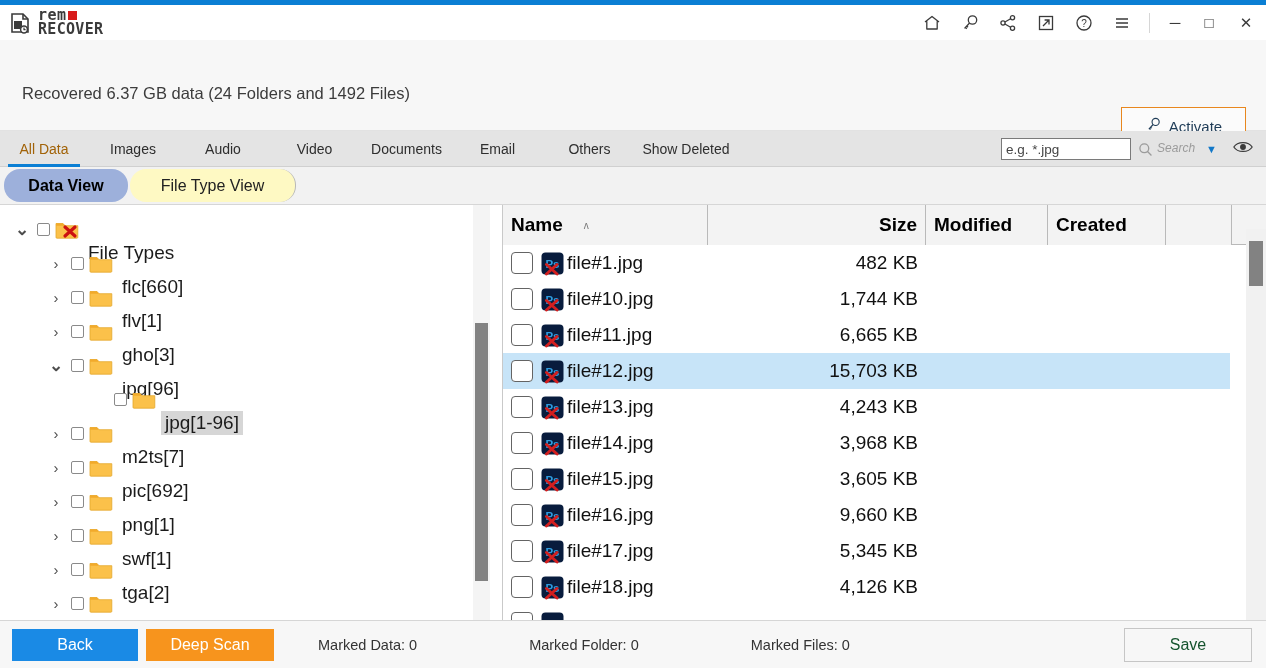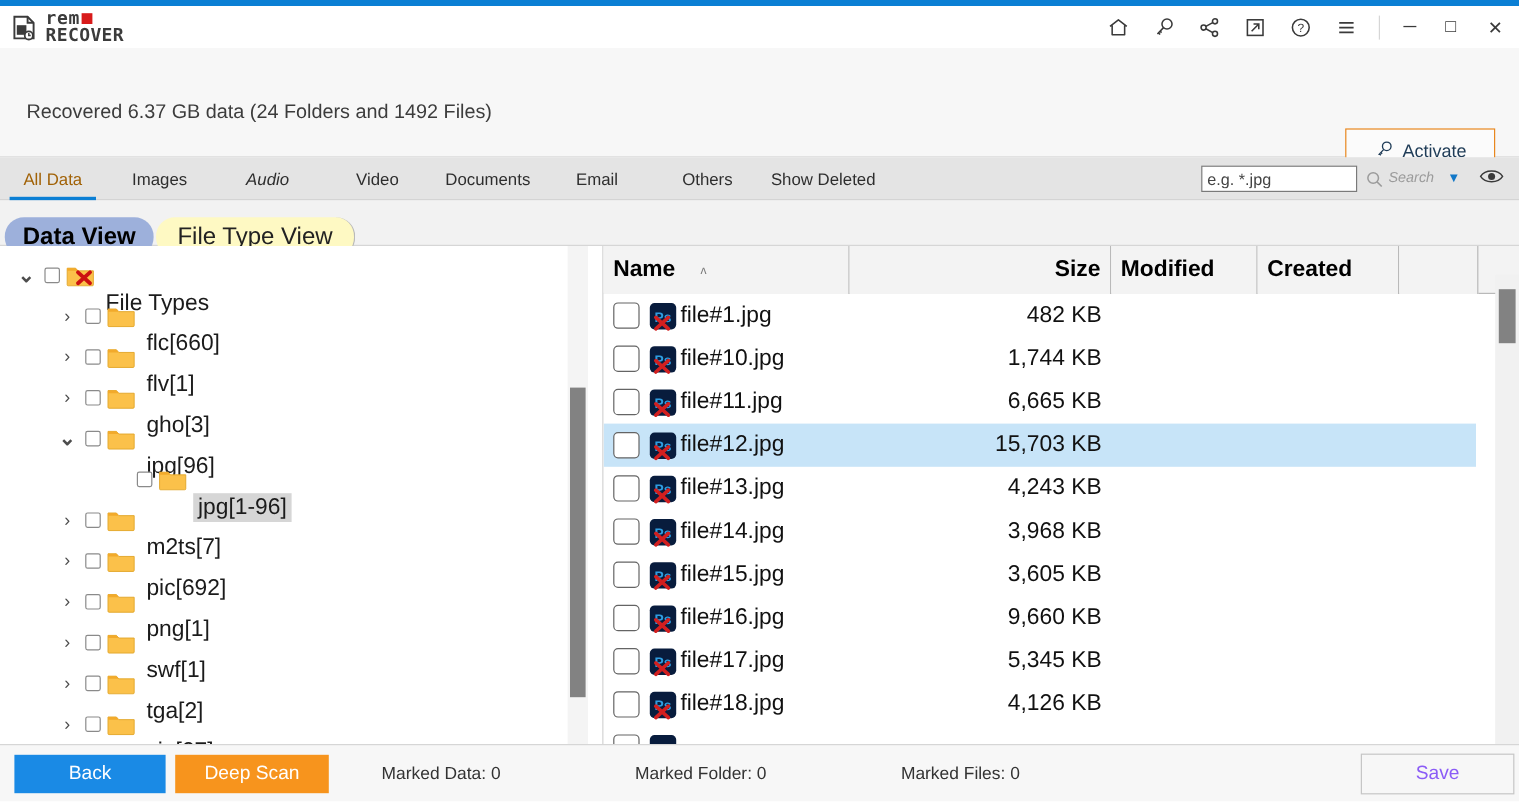--- a/index.html
+++ b/index.html
@@ -96,23 +96,23 @@
   .search-btn { display: flex; align-items: flex-start; gap: 3px; color: #9b9b9b; font-size: 12px; cursor: pointer; font-style: italic; }
   .caret-down { color: #1278c8; font-size: 11px; cursor: pointer; padding: 0 5px; }
   .eye-icon { cursor: pointer; padding: 0 4px; }
 
   
   .viewtabs {
     position: absolute; top: 167px; left: 0; width: 1266px; height: 38px;
     background: #f2f2f2; border-bottom: 1px solid #d6d6d6;
   }
   .vt {
-    position: absolute; top: 14px; height: 33px;
+    position: absolute; top: 2px; height: 33px;
     display: flex; align-items: center; justify-content: center;
-    font-size: 20px; cursor: pointer; border-radius: 16px;
+    font-size: 16px; cursor: pointer; border-radius: 16px;
   }
   .vt.data { left: 4px; width: 124px; background: #9db0db; color: #000; font-weight: 700; }
   .vt.ftype { left: 130px; width: 166px; background: #fef9c3; color: #222; font-weight: 400;
               border-right: 1px solid #b9b9b9; }
 
   
   .main {
     position: absolute; top: 205px; left: 0; width: 1266px; height: 415px;
     background: #ffffff; display: flex;
   }
@@ -200,22 +200,22 @@
   .btn-deep {
     margin-left: 8px; width: 128px; height: 32px; background: #f7941d; color: #fff;
     border: none; font-size: 16px; cursor: pointer;
     font-family: "Liberation Sans", sans-serif;
   }
   .marker { font-size: 14.5px; color: #333; }
   .m1 { margin-left: 44px; }
   .m2 { margin-left: 112px; }
   .m3 { margin-left: 112px; }
   .btn-save {
-    position: absolute; right: 4px; width: 128px; height: 34px;
-    background: #f7f7f7; border: 1px solid #c6c6c6; color: #8b5cf6;
+    position: absolute; right: 14px; width: 128px; height: 34px;
+    background: #f7f7f7; border: 1px solid #c6c6c6; color: #14532d;
     font-size: 16px; cursor: pointer;
     font-family: "Liberation Sans", sans-serif;
   }
 </style>
 </head>
 <body>
 
 <div class="app">
 
   <div class="top-strip"></div>
@@ -294,21 +294,21 @@
           </svg>
       </span>
       <span>Activate</span>
     </div>
   </div>
 
   <div class="tabsrow">
     <div class="tabs" id="tabs-container">
         <div class="tab active" style="width: 88px;">All Data</div>
         <div class="tab" style="width: 90px;">Images</div>
-        <div class="tab" style="width: 90px; font-style: italic;">Audio</div>
+        <div class="tab" style="width: 90px;">Audio</div>
         <div class="tab" style="width: 93px;">Video</div>
         <div class="tab" style="width: 91px;">Documents</div>
         <div class="tab" style="width: 91px;">Email</div>
         <div class="tab" style="width: 93px;">Others</div>
         <div class="tab" style="width: 100px;">Show Deleted</div>
       </div>
     <div class="search-wrap">
       <input class="search-input" type="text" placeholder="e.g. *.jpg" style="">
       <div class="search-btn">
         <svg width="17" height="17" viewBox="0 0 20 20">

